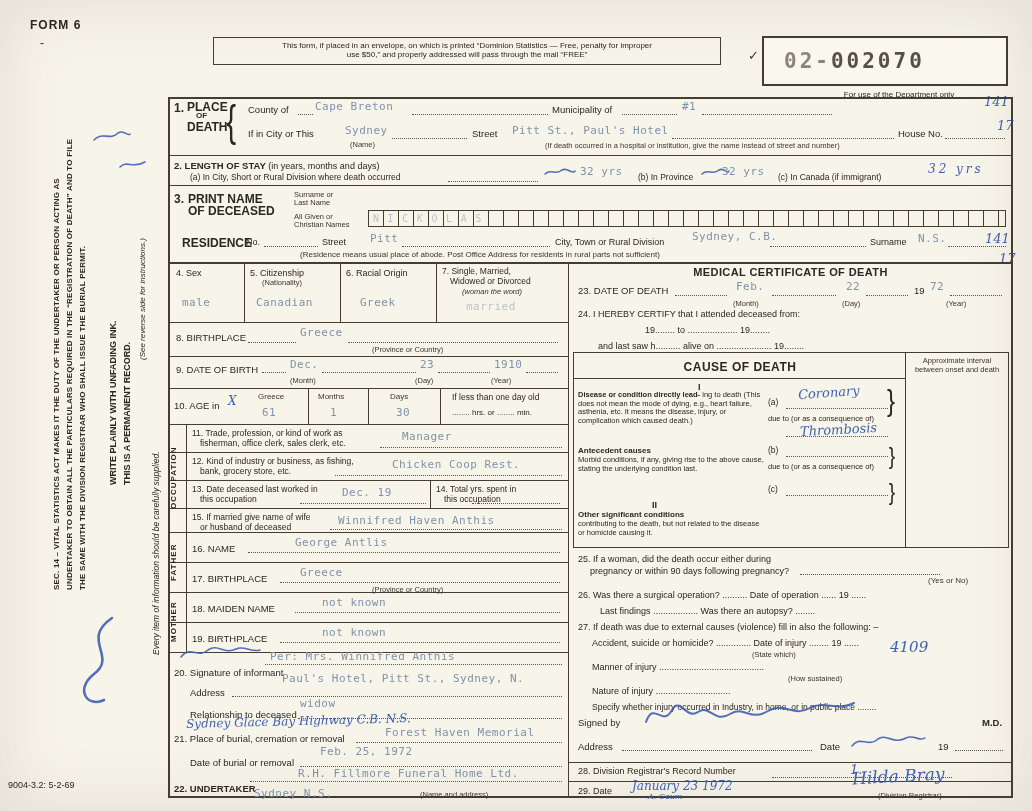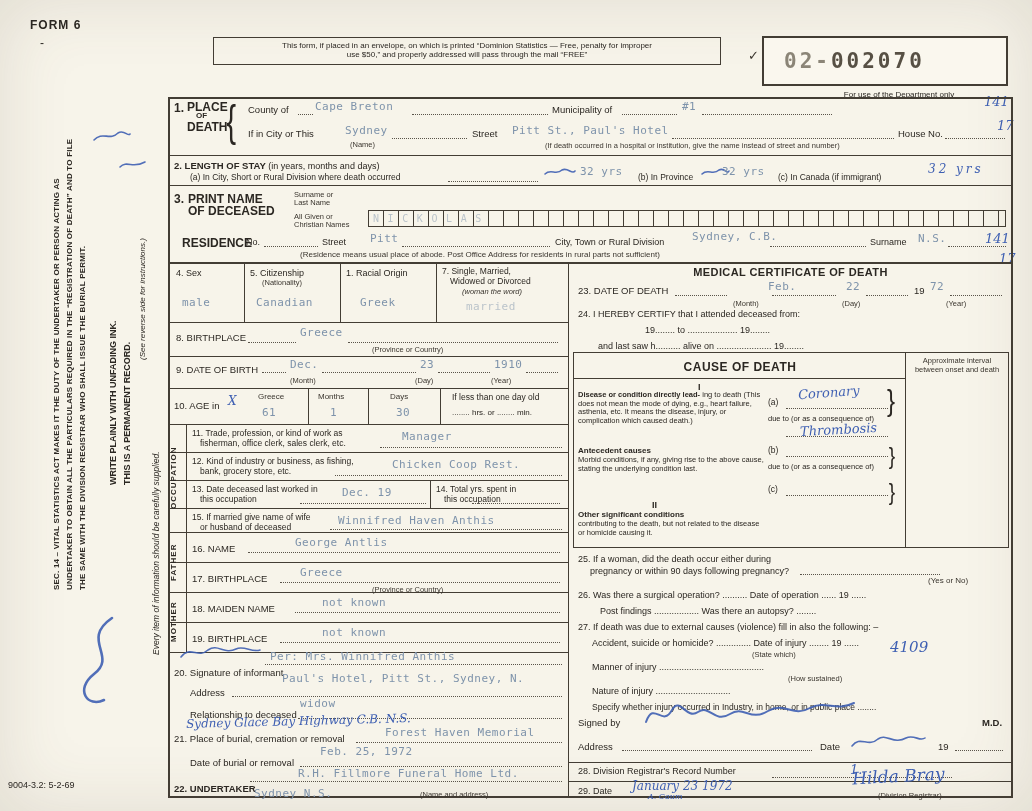--- a/index.html
+++ b/index.html
@@ -144,21 +144,21 @@
   <div class="a f9" style="left:870px;top:237px">Surname</div>
   <div class="a t" style="left:918px;top:232px">N.S.</div>
   <div class="dot" style="left:948px;top:246px;width:58px"></div>
   <div class="a f8 cap" style="left:300px;top:250px">(Residence means usual place of abode. Post Office Address for residents in rural parts not sufficient)</div>
 
   <div class="a f9" style="left:176px;top:268px">4. Sex</div>
   <div class="a t" style="left:182px;top:296px">male</div>
   <div class="a f9" style="left:250px;top:268px">5. Citizenship</div>
   <div class="a f7 cap" style="left:262px;top:278px">(Nationality)</div>
   <div class="a t" style="left:256px;top:296px">Canadian</div>
-  <div class="a f9" style="left:346px;top:268px">1. Racial Origin</div>
+  <div class="a f9" style="left:346px;top:268px">6. Racial Origin</div>
   <div class="a t" style="left:360px;top:296px">Greek</div>
   <div class="a f85" style="left:442px;top:266px">7. Single, Married,</div>
   <div class="a f85" style="left:450px;top:276px">Widowed or Divorced</div>
   <div class="a f7 i cap" style="left:462px;top:287px">(woman the word)</div>
   <div class="a t faint" style="left:466px;top:300px">married</div>
 
   <div class="a f95" style="left:176px;top:332px">8. BIRTHPLACE</div>
   <div class="a t" style="left:300px;top:326px">Greece</div>
   <div class="dot" style="left:248px;top:342px;width:48px"></div>
   <div class="dot" style="left:348px;top:342px;width:210px"></div>
@@ -246,21 +246,21 @@
 
   <div class="a t" style="left:298px;top:767px">R.H. Fillmore Funeral Home Ltd.</div>
   <div class="dot" style="left:250px;top:781px;width:312px"></div>
   <div class="a f95 b" style="left:174px;top:783px">22. UNDERTAKER</div>
   <div class="a t" style="left:254px;top:787px">Sydney N.S.</div>
   <div class="a f7 cap" style="left:420px;top:790px">(Name and address)</div>
 
   <div class="a f11 b c" style="left:568px;top:266px;width:445px;letter-spacing:.4px">MEDICAL CERTIFICATE OF DEATH</div>
   <div class="a f95" style="left:578px;top:285px">23. DATE OF DEATH</div>
   <div class="dot" style="left:675px;top:295px;width:52px"></div>
-  <div class="a t" style="left:768px;top:280px">Feb.</div>
+  <div class="a t" style="left:736px;top:280px">Feb.</div>
   <div class="dot" style="left:772px;top:295px;width:64px"></div>
   <div class="a t" style="left:846px;top:280px">22</div>
   <div class="dot" style="left:866px;top:295px;width:42px"></div>
   <div class="a f95" style="left:914px;top:285px">19</div>
   <div class="a t" style="left:930px;top:280px">72</div>
   <div class="dot" style="left:950px;top:295px;width:52px"></div>
   <div class="a f7 cap" style="left:733px;top:299px">(Month)</div>
   <div class="a f7 cap" style="left:842px;top:299px">(Day)</div>
   <div class="a f7 cap" style="left:946px;top:299px">(Year)</div>
   <div class="a f9" style="left:578px;top:309px">24. I HEREBY CERTIFY that I attended deceased from:</div>
@@ -292,21 +292,21 @@
   <div class="a" style="left:888px;top:478px;font-size:24px;font-weight:300;transform:scaleX(.8)">}</div>
   <div class="a f9 b" style="left:652px;top:500px">II</div>
   <div class="a f8 b" style="left:578px;top:510px">Other significant conditions</div>
   <div class="a wrap f7" style="left:578px;top:520px;width:186px;line-height:8.6px">contributing to the death, but not related to the disease or homicide causing it.</div>
 
   <div class="a f9" style="left:578px;top:554px">25. If a woman, did the death occur either during</div>
   <div class="a f9" style="left:590px;top:566px">pregnancy or within 90 days following pregnancy?</div>
   <div class="dot" style="left:800px;top:574px;width:140px"></div>
   <div class="a f8 cap" style="left:928px;top:576px">(Yes or No)</div>
   <div class="a f9" style="left:578px;top:590px">26. Was there a surgical operation? .......... Date of operation ...... 19 ......</div>
-  <div class="a f9" style="left:600px;top:606px">Post findings .................. Was there an autopsy? ........</div>
+  <div class="a f9" style="left:600px;top:606px">Last findings .................. Was there an autopsy? ........</div>
   <div class="a f9" style="left:578px;top:622px">27. If death was due to external causes (violence) fill in also the following: –</div>
   <div class="a f9" style="left:592px;top:638px">Accident, suicide or homicide? .............. Date of injury ........ 19 ......</div>
   <div class="a f7 cap" style="left:752px;top:650px">(State which)</div>
   <div class="a h" style="left:890px;top:638px;font-size:15px">4109</div>
   <div class="a f9" style="left:592px;top:662px">Manner of injury ..........................................</div>
   <div class="a f7 cap" style="left:788px;top:674px">(How sustained)</div>
   <div class="a f9" style="left:592px;top:686px">Nature of injury ..............................</div>
   <div class="a f85" style="left:592px;top:702px">Specify whether injury occurred in Industry, in home, or in public place ........</div>
 
   <div class="a f95" style="left:578px;top:717px">Signed by</div>

